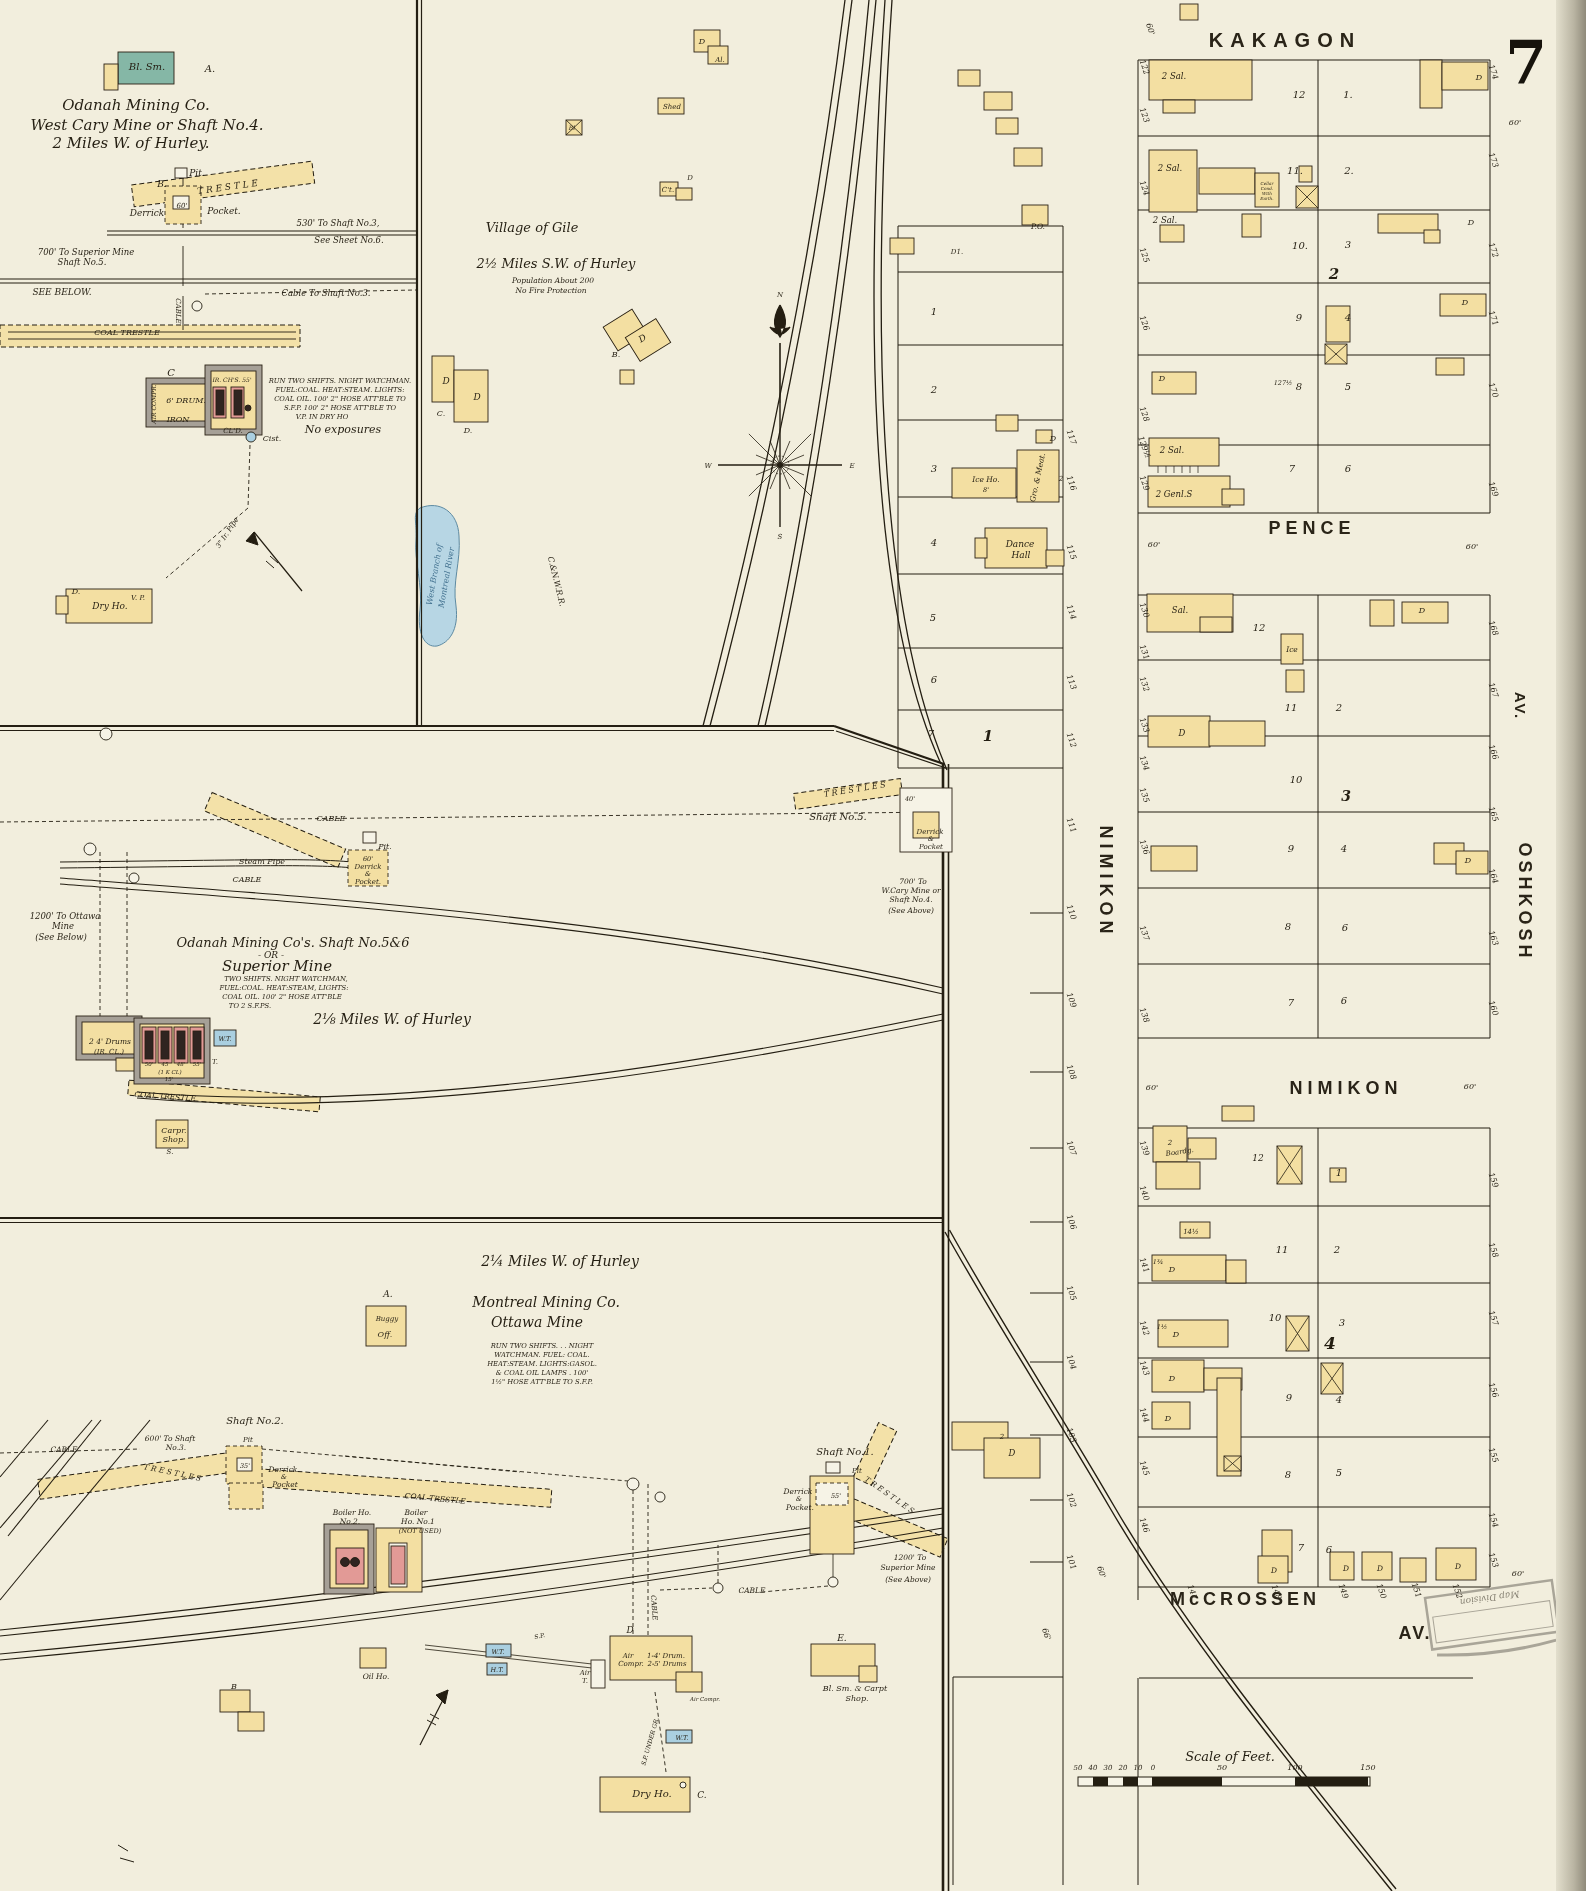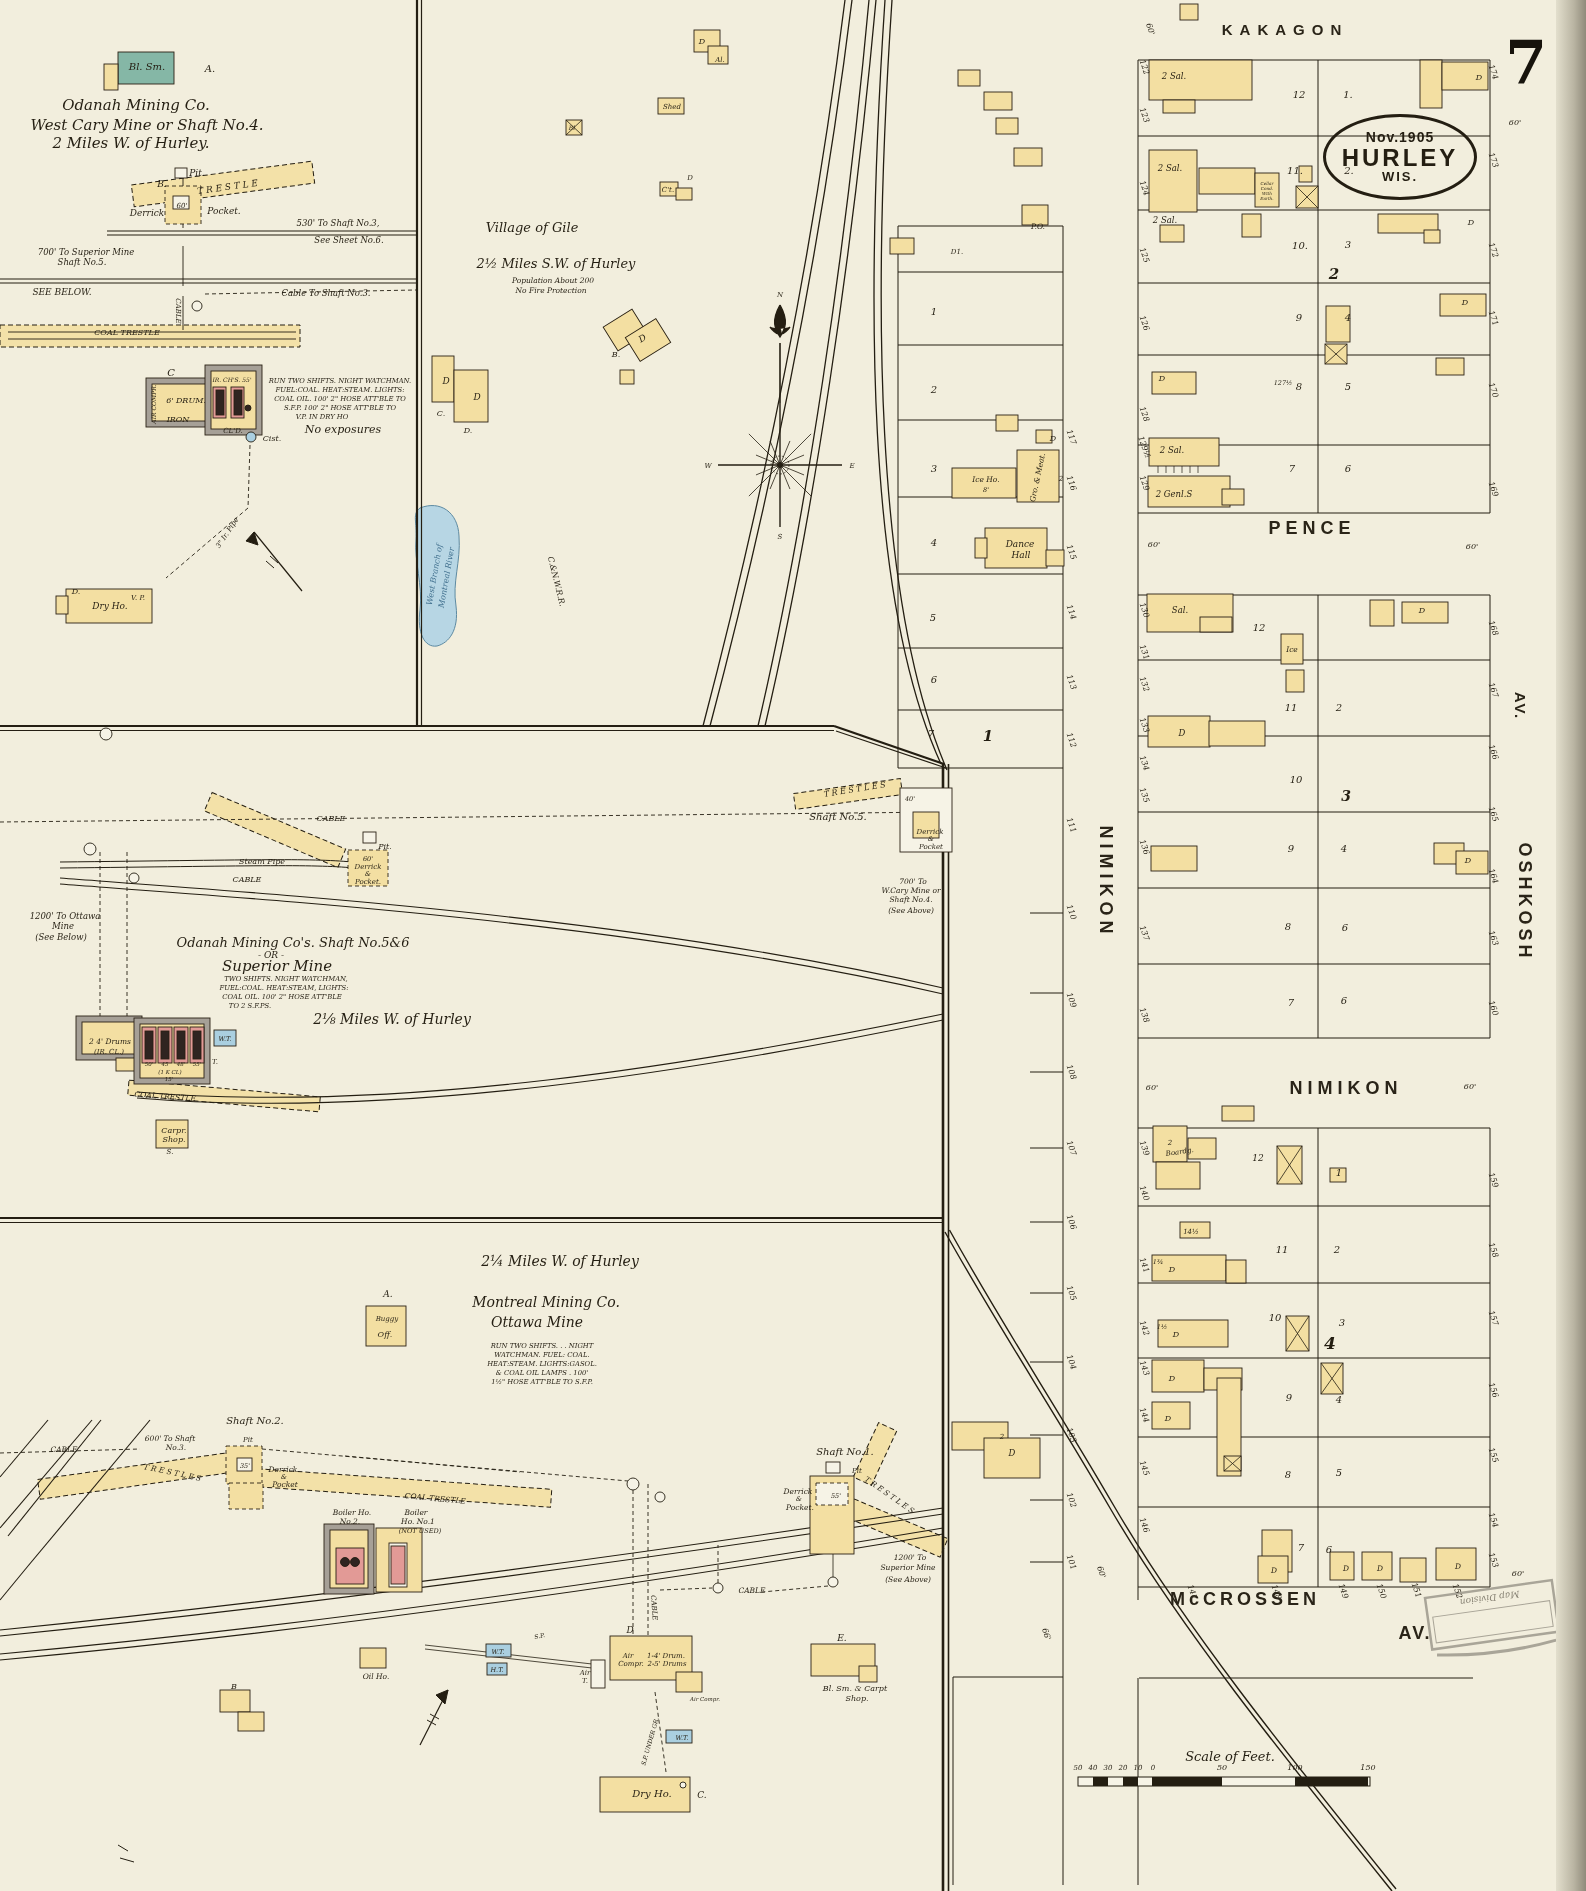--- a/index.html
+++ b/index.html
@@ -697,33 +697,26 @@
       <g transform="translate(1425,1598) rotate(-8)" opacity="0.55">
         <rect x="0" y="0" width="128" height="52" fill="none" stroke="#6f6a60" stroke-width="2.5"></rect>
         <rect x="5" y="20" width="118" height="26" fill="none" stroke="#6f6a60" stroke-width="1"></rect>
         <path d="M4,58 q60,10 120,2" stroke="#6f6a60" stroke-width="3" fill="none"></path>
         <text x="64" y="14" font-size="9" text-anchor="middle" fill="#6f6a60" transform="rotate(180 64 10)" class="h">Map Division</text>
       </g>
     </svg>
 
   <div id="edge"></div>
 
-  <div class="ov st" style="left:1285px;top:29px;font-size:15px;letter-spacing:7px;">KAKAGON</div>
+  <div class="ov st" style="left:1285px;top:40px;font-size:20px;letter-spacing:7px;">KAKAGON</div>
   <div class="ov st" style="left:1312px;top:528px;font-size:18px;letter-spacing:5px;">PENCE</div>
   <div class="ov st" style="left:1346px;top:1088px;font-size:18px;letter-spacing:5px;">NIMIKON</div>
   <div class="ov st" style="left:1245px;top:1599px;font-size:18px;letter-spacing:4px;">McCROSSEN</div>
   <div class="ov st" style="left:1415px;top:1633px;font-size:18px;letter-spacing:2px;">AV.</div>
   <div class="ov st r90" style="left:1105px;top:882px;font-size:18px;letter-spacing:5px;">NIMIKON</div>
   <div class="ov st r90" style="left:1520px;top:706px;font-size:15px;letter-spacing:2px;">AV.</div>
   <div class="ov st r90" style="left:1524px;top:902px;font-size:18px;letter-spacing:4px;">OSHKOSH</div>
 
   <div class="ov" id="sheetnum" style="left:1526px;top:62px;">7</div>
 
-  <div class="ov" style="left:1400px;top:157px;">
-    <div id="oval">
-      <div class="l1">Nov.1905</div>
-      <div class="l2">HURLEY</div>
-      <div class="l3">WIS.</div>
-    </div>
-  </div>
 
   <div class="ov" id="scalelbl" style="left:1223px;top:1756px;margin-left:7px;">Scale of Feet.</div>
 </div>
 
 </body></html>

